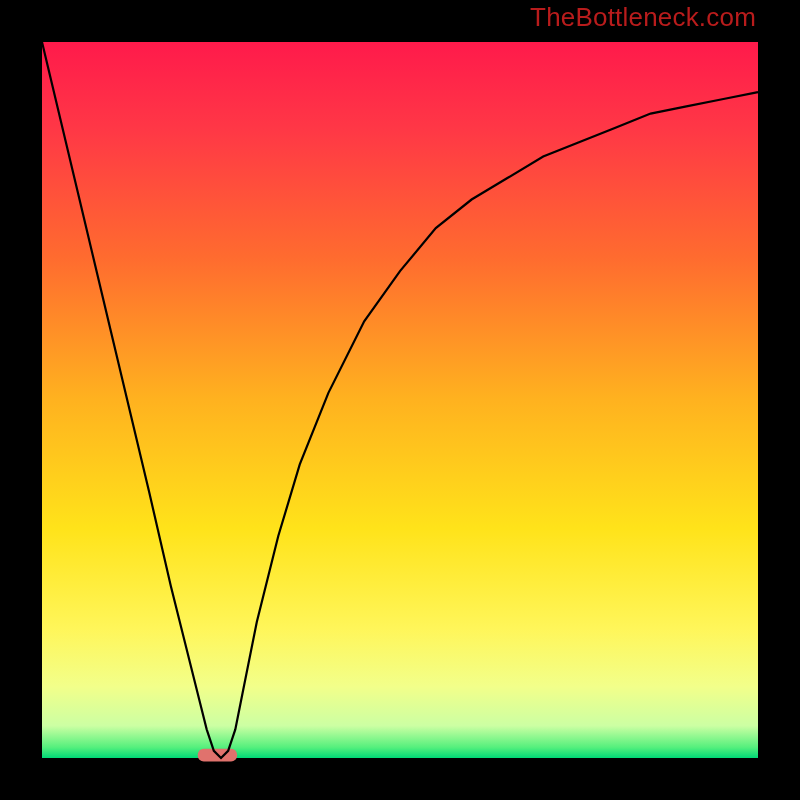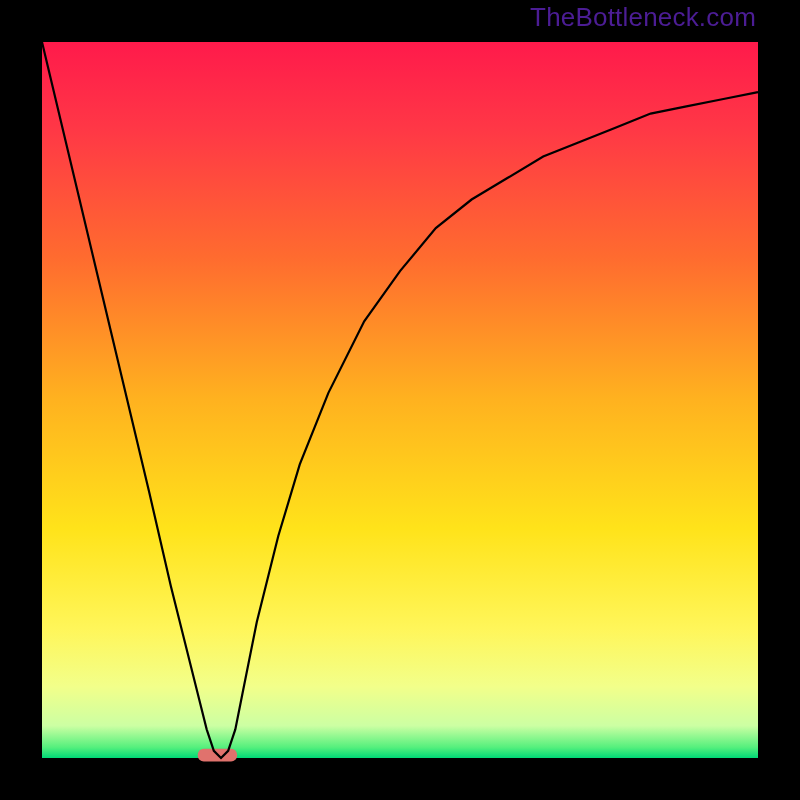--- a/index.html
+++ b/index.html
@@ -14,21 +14,21 @@
     position: relative;
     width: 800px;
     height: 800px;
   }
   .watermark {
     position: absolute;
     top: 2px;
     right: 44px;
     font-size: 26px;
     font-weight: 400;
-    color: #4c1d95;
+    color: #b91c1c;
     letter-spacing: 0.2px;
   }
   svg {
     display: block;
   }
 </style>
 </head>
 <body>
 
 <div class="wrap">

